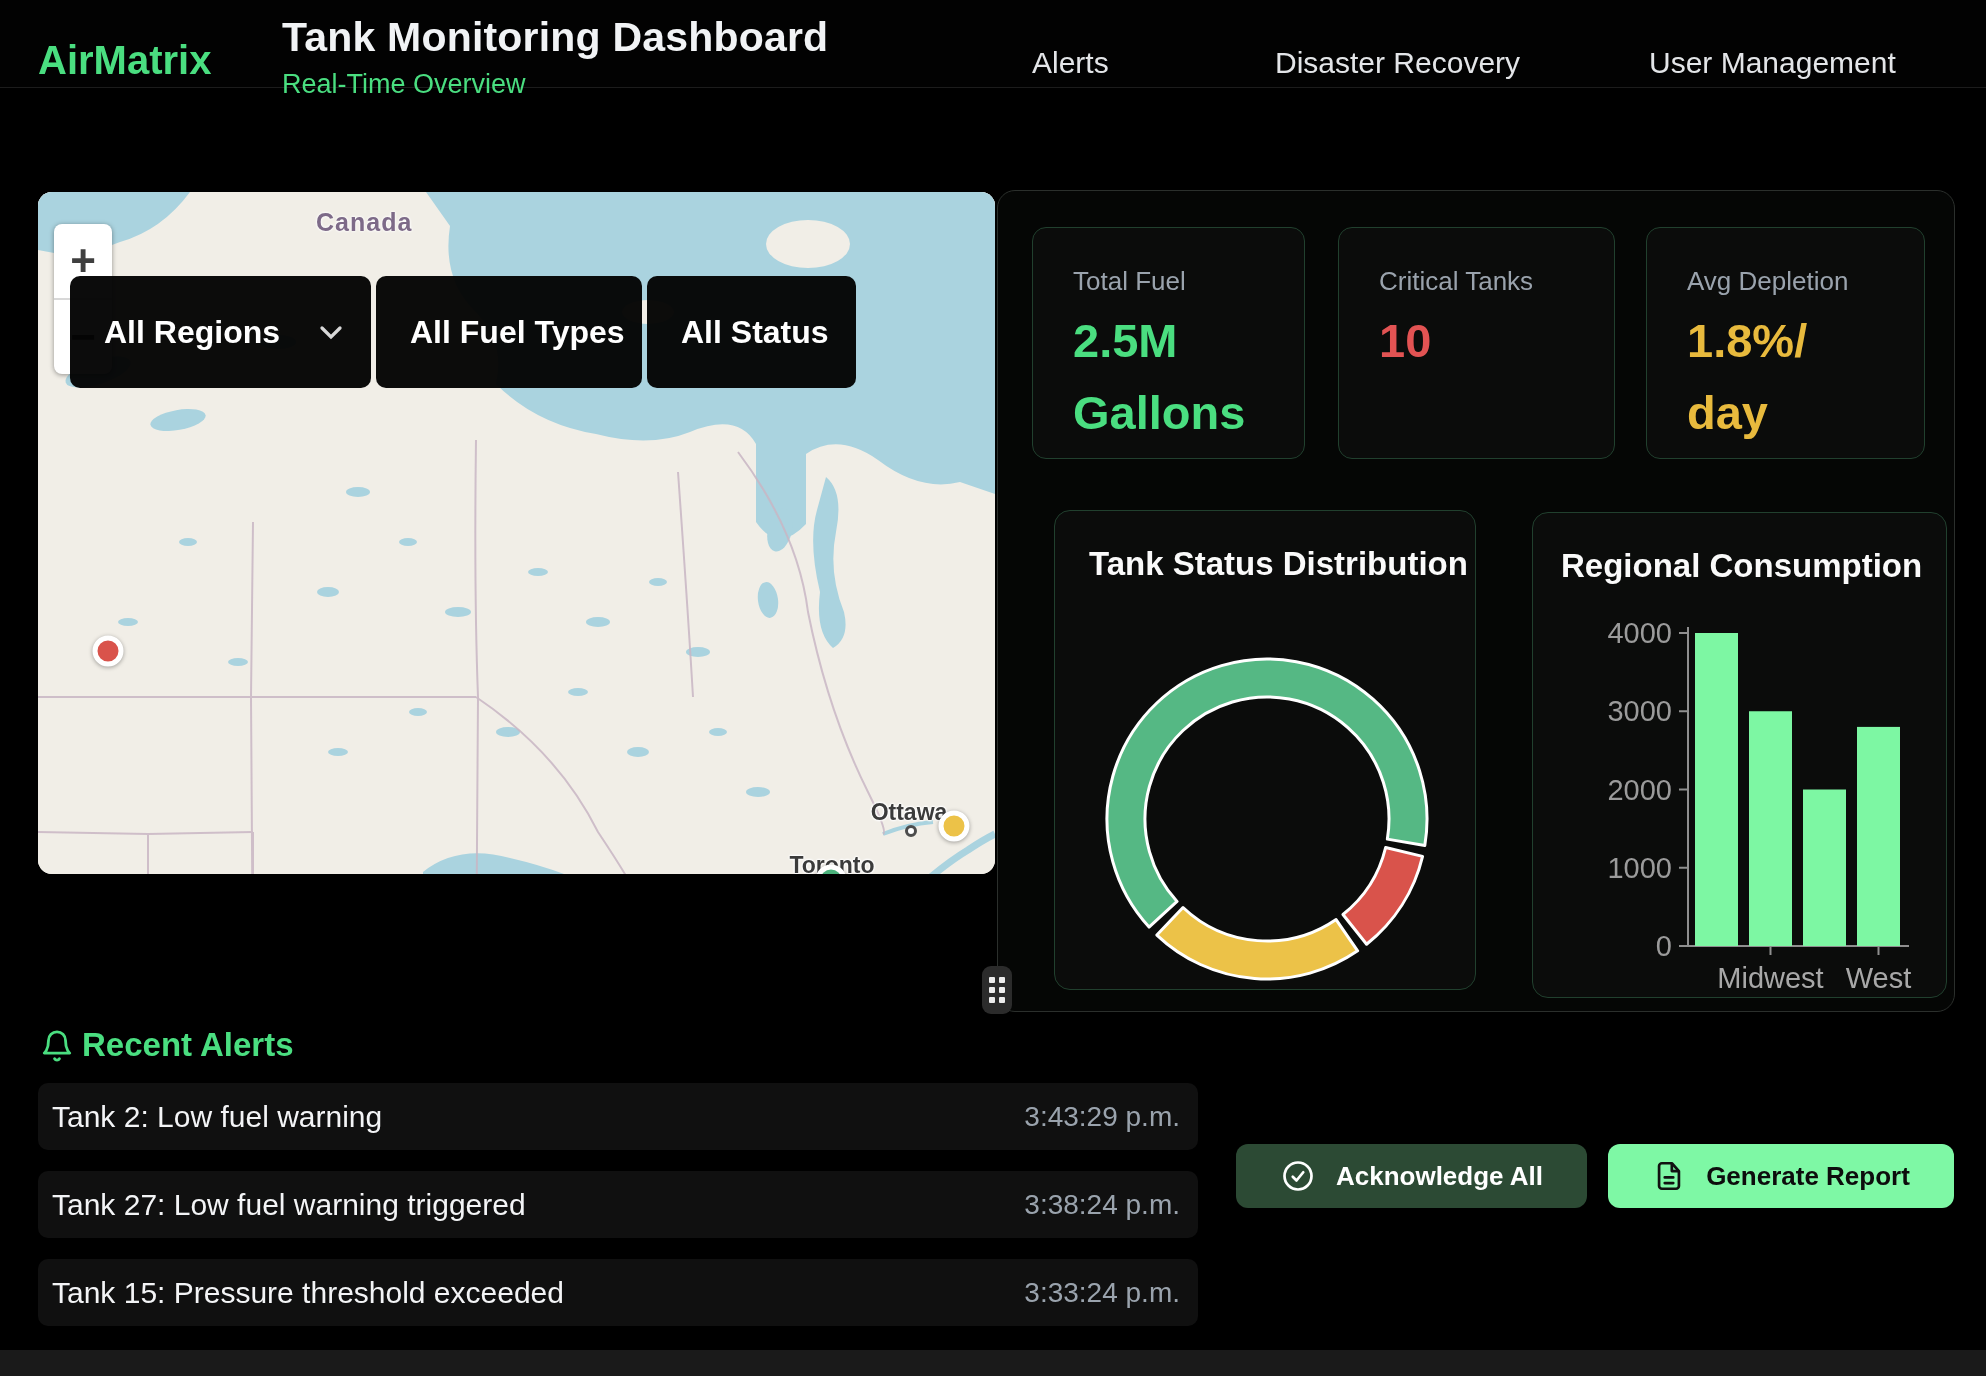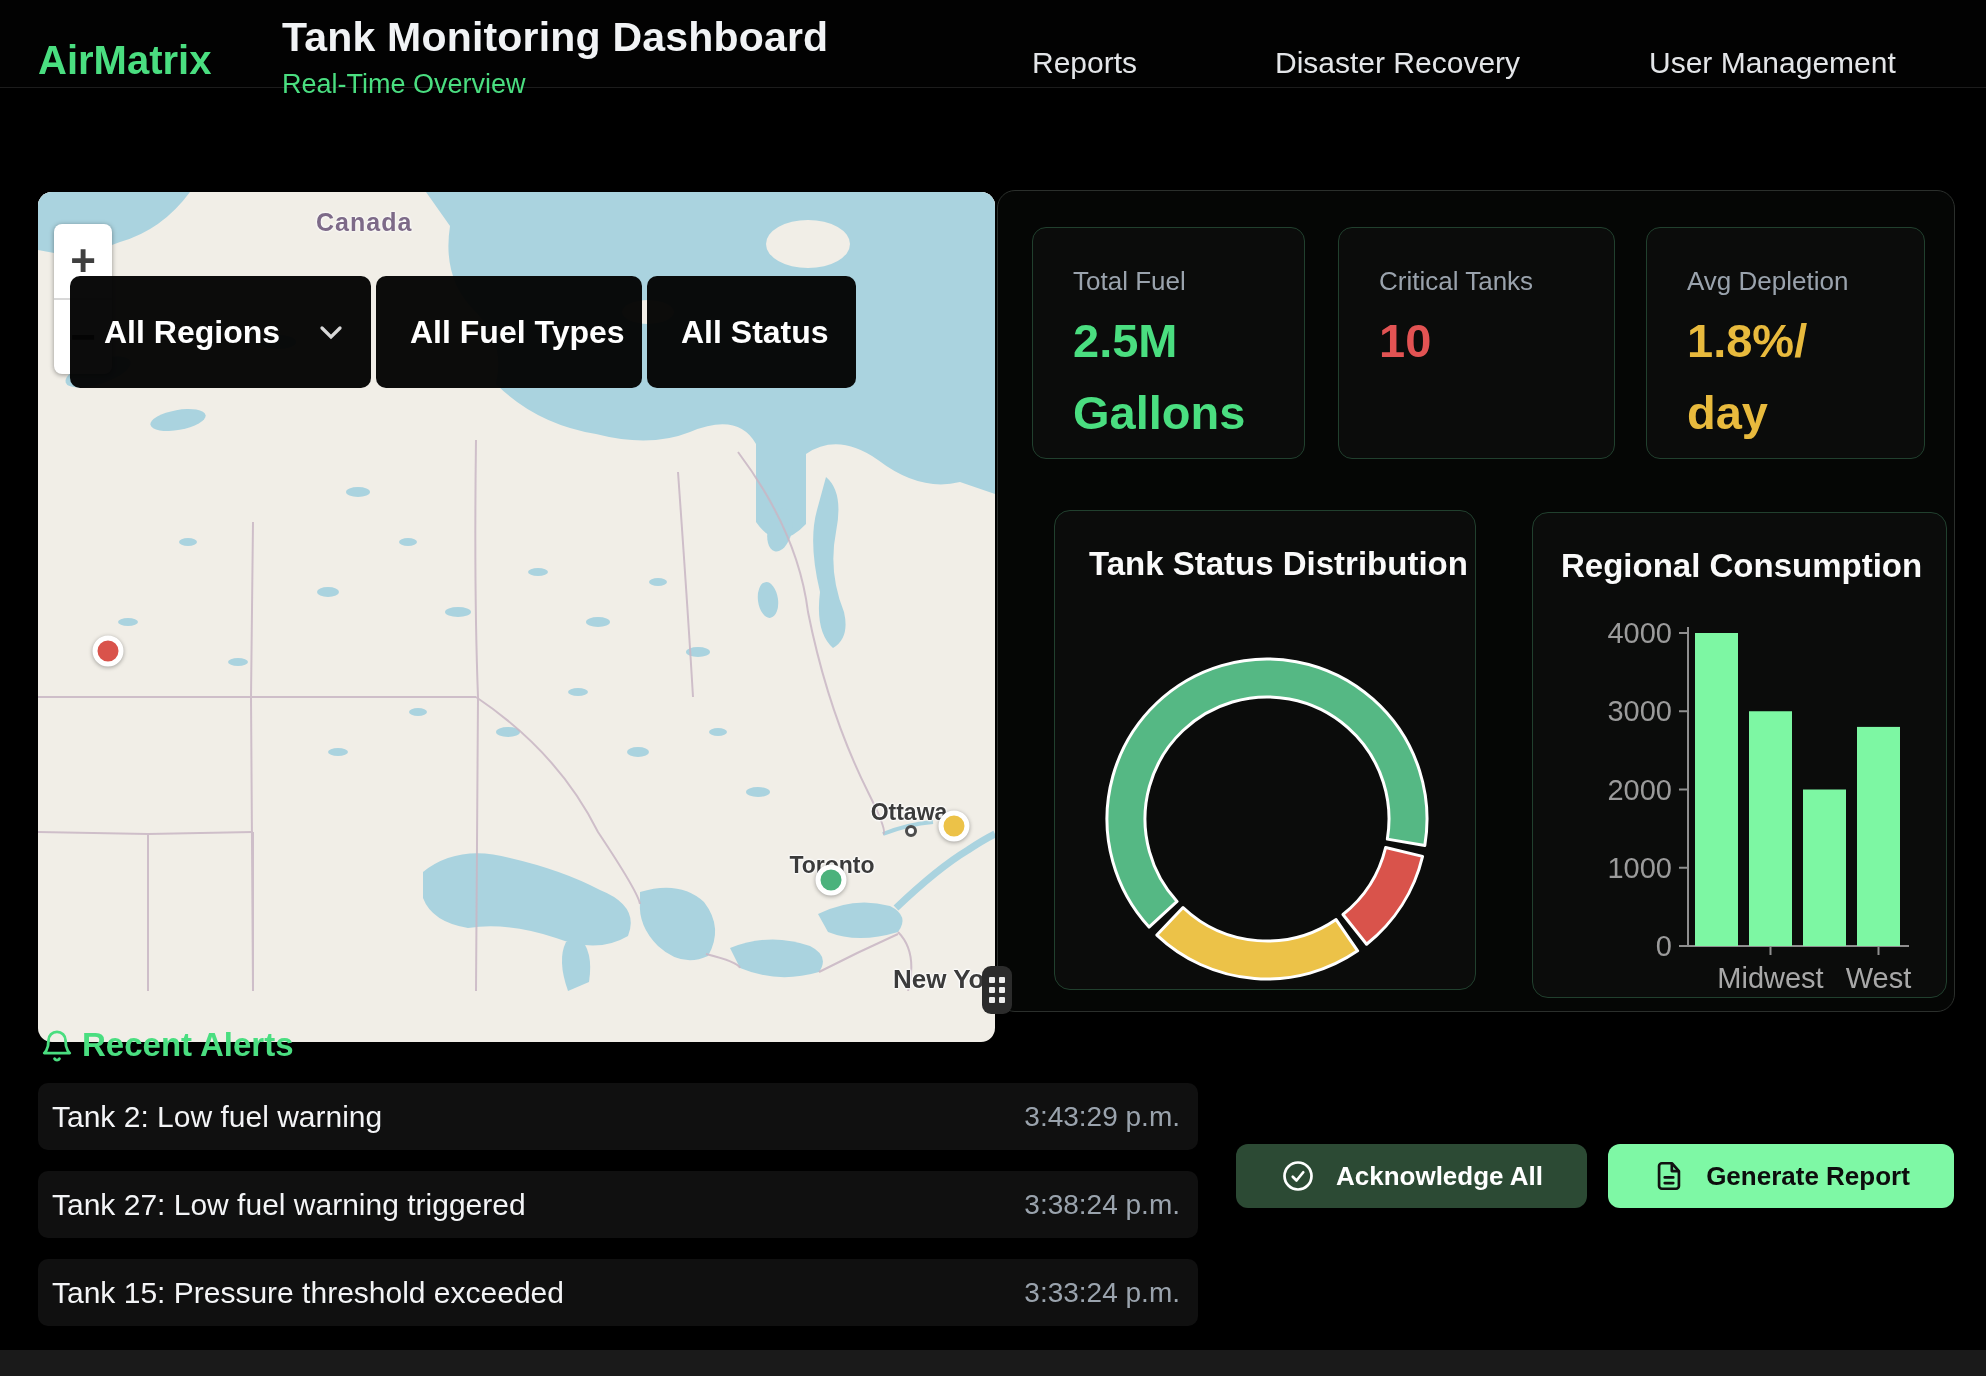--- a/index.html
+++ b/index.html
@@ -11,21 +11,21 @@
   .header{position:absolute;left:0;top:0;width:1986px;height:88px;background:#020202;
           border-bottom:1px solid #1c1c1c;}
   .brand{position:absolute;left:38px;top:38px;font-size:40px;font-weight:bold;color:#4ade80;}
   .title-block{position:absolute;left:282px;top:14px;}
   .page-title{font-size:41px;font-weight:bold;color:#f1f3f5;letter-spacing:.2px;}
   .page-subtitle{margin-top:8px;font-size:27px;font-weight:500;color:#4ade80;}
   .nav-item{position:absolute;top:46px;font-size:30px;color:#e3e5e8;cursor:pointer;}
   .nav-reports{left:1032px;} .nav-dr{left:1259px;margin-left:16px;} .nav-um{left:1649px;}
 
   
-  .map{position:absolute;left:38px;top:192px;width:957px;height:850px;border-radius:14px;
+  .map{position:absolute;left:38px;top:192px;width:957px;height:682px;border-radius:14px;
        overflow:hidden;background:#f1eee7;}
   .map svg.basemap{position:absolute;left:0;top:0;}
   .country-label{position:absolute;left:278px;top:16px;font-size:25px;font-weight:600;
        color:#7d6a88;letter-spacing:1px;
        text-shadow:0 0 3px #fff,0 0 3px #fff;}
   .city-label{position:absolute;transform:translate(-50%,-50%);font-weight:600;color:#3b3b3b;
        text-shadow:0 1px 2px #fff,0 -1px 2px #fff,1px 0 2px #fff,-1px 0 2px #fff;white-space:nowrap;}
   .city-dot{position:absolute;width:12px;height:12px;border:3px solid #4d4d4d;border-radius:50%;
        background:#fff;transform:translate(-50%,-50%);}
   .map-marker{position:absolute;width:31px;height:31px;border-radius:50%;border:5px solid #fff;
@@ -83,21 +83,21 @@
 <body>
 
 <div id="app">
 
   <div class="header">
     <div class="brand">AirMatrix</div>
     <div class="title-block">
       <div class="page-title">Tank Monitoring Dashboard</div>
       <div class="page-subtitle">Real-Time Overview</div>
     </div>
-    <div class="nav-item nav-reports">Reports</div>
+    <div class="nav-item nav-reports">Alerts</div>
     <div class="nav-item nav-dr">Disaster Recovery</div>
     <div class="nav-item nav-um">User Management</div>
   </div>
 
   <div class="map">
     <svg class="basemap" width="957" height="799" viewBox="0 0 957 799">
       <rect x="0" y="0" width="957" height="799" fill="#f1eee7"></rect>
 
       <path fill="#aad3df" d="M388,0 L412,34 Q404,86 436,118 Q468,150 458,192 Q498,232 558,242
         Q612,256 652,240 Q700,220 718,252 L718,330 Q740,362 768,332 L768,262

